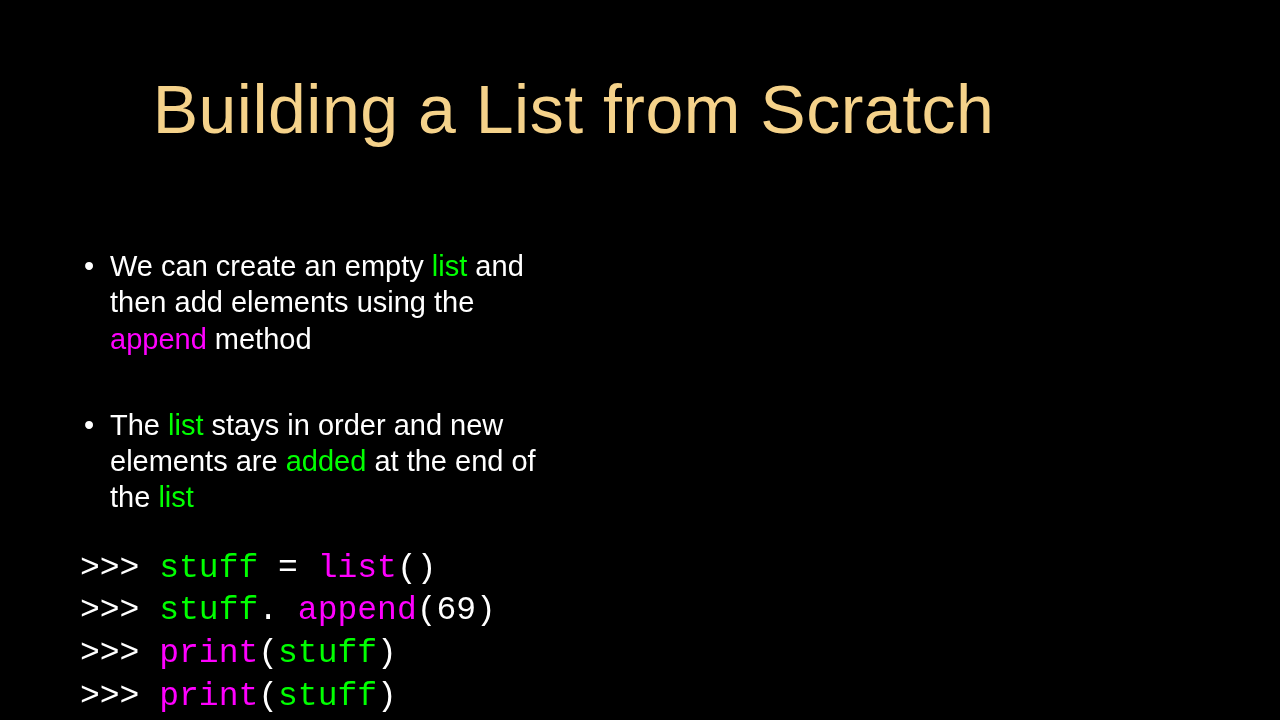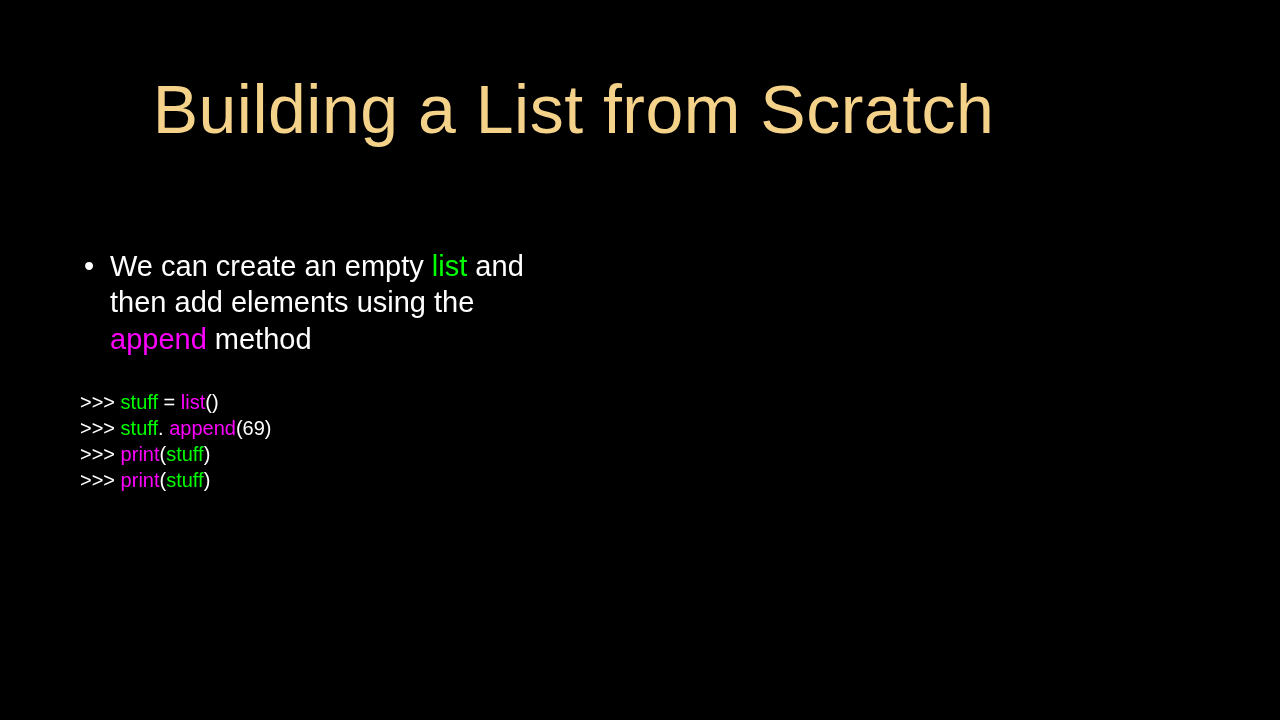--- a/index.html
+++ b/index.html
@@ -32,23 +32,23 @@
   }
   .left {
     width: 50%;
     padding-right: 20px;
     box-sizing: border-box;
   }
   .right {
     width: 50%;
     box-sizing: border-box;
     padding-left: 10px;
-    font-size: 20px;
+    font-size: 33px;
     line-height: 1.3;
-    font-family: Liberation Sans, sans-serif;
+    font-family: Liberation Mono, monospace;
     margin-top: -18px;
   }
   ul {
     list-style: none;
     padding: 0;
     margin: 0;
   }
   li {
     font-size: 29px;
     line-height: 1.25;
@@ -71,20 +71,21 @@
 </style>
 </head>
 <body>
 
 <div class="slide">
   <div class="title">Building a List from Scratch</div>
   <div class="content">
     <div class="left">
       <ul id="bullets">
           <li><span>We can create an empty </span><span class="hl-green">list</span><span> and then add elements using the </span><span class="hl-magenta">append</span><span> method</span></li>
+          <li><span>The </span><span class="hl-green">list</span><span> stays in order and new elements are </span><span class="hl-green">added</span><span> at the end of the </span><span class="hl-green">list</span></li>
         </ul>
     </div>
     <div class="right codeblock" id="code">
         <div><span>&gt;&gt;&gt; </span><span class="hl-green">stuff</span><span> = </span><span class="hl-magenta">list</span><span>()</span></div>
         <div><span>&gt;&gt;&gt; </span><span class="hl-green">stuff</span><span>. </span><span class="hl-magenta">append</span><span>(69)</span></div>
         <div><span>&gt;&gt;&gt; </span><span class="hl-magenta">print</span><span>(</span><span class="hl-green">stuff</span><span>)</span></div>
         <div><span>&gt;&gt;&gt; </span><span class="hl-magenta">print</span><span>(</span><span class="hl-green">stuff</span><span>)</span></div>
       </div>
   </div>
 </div>

